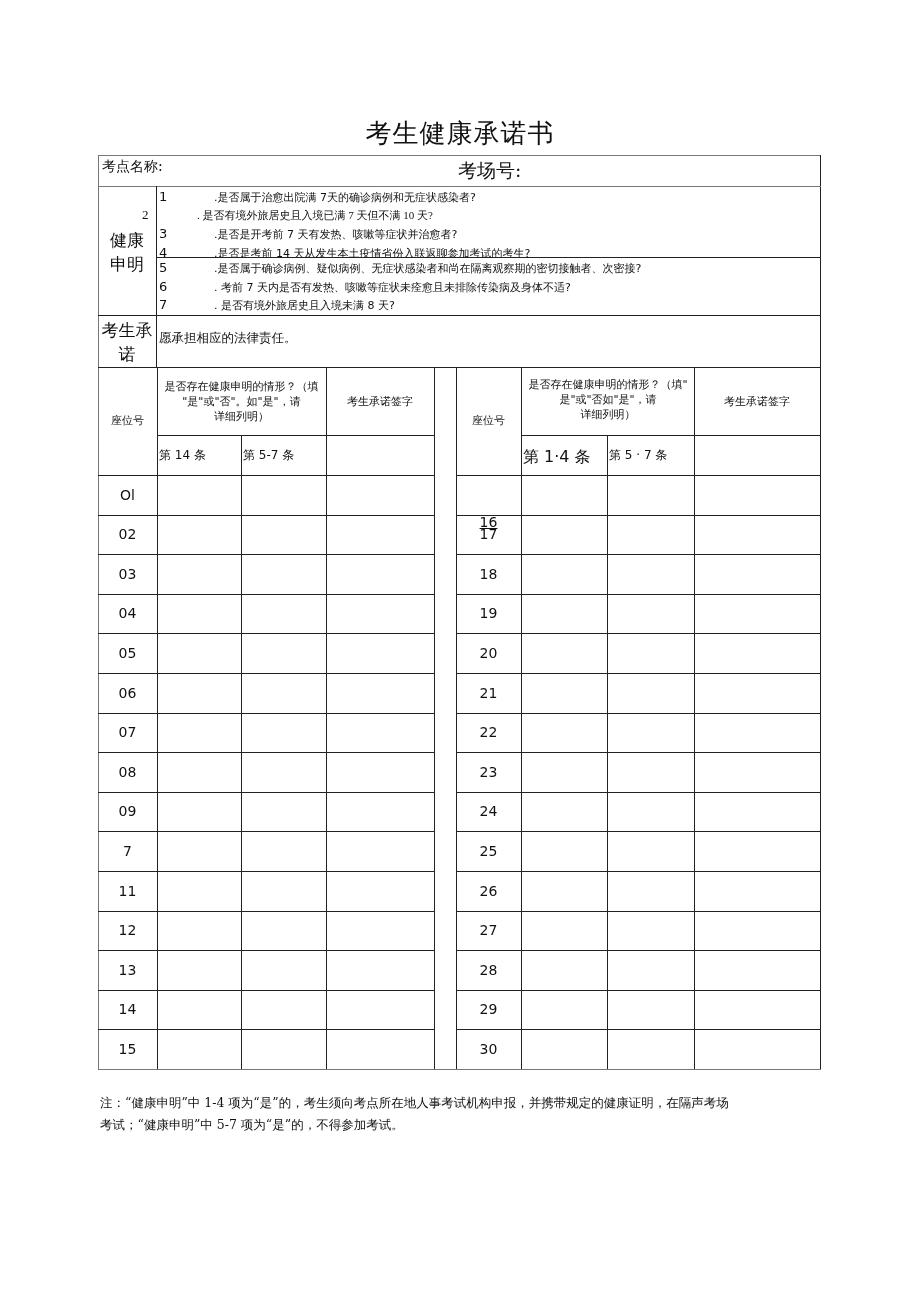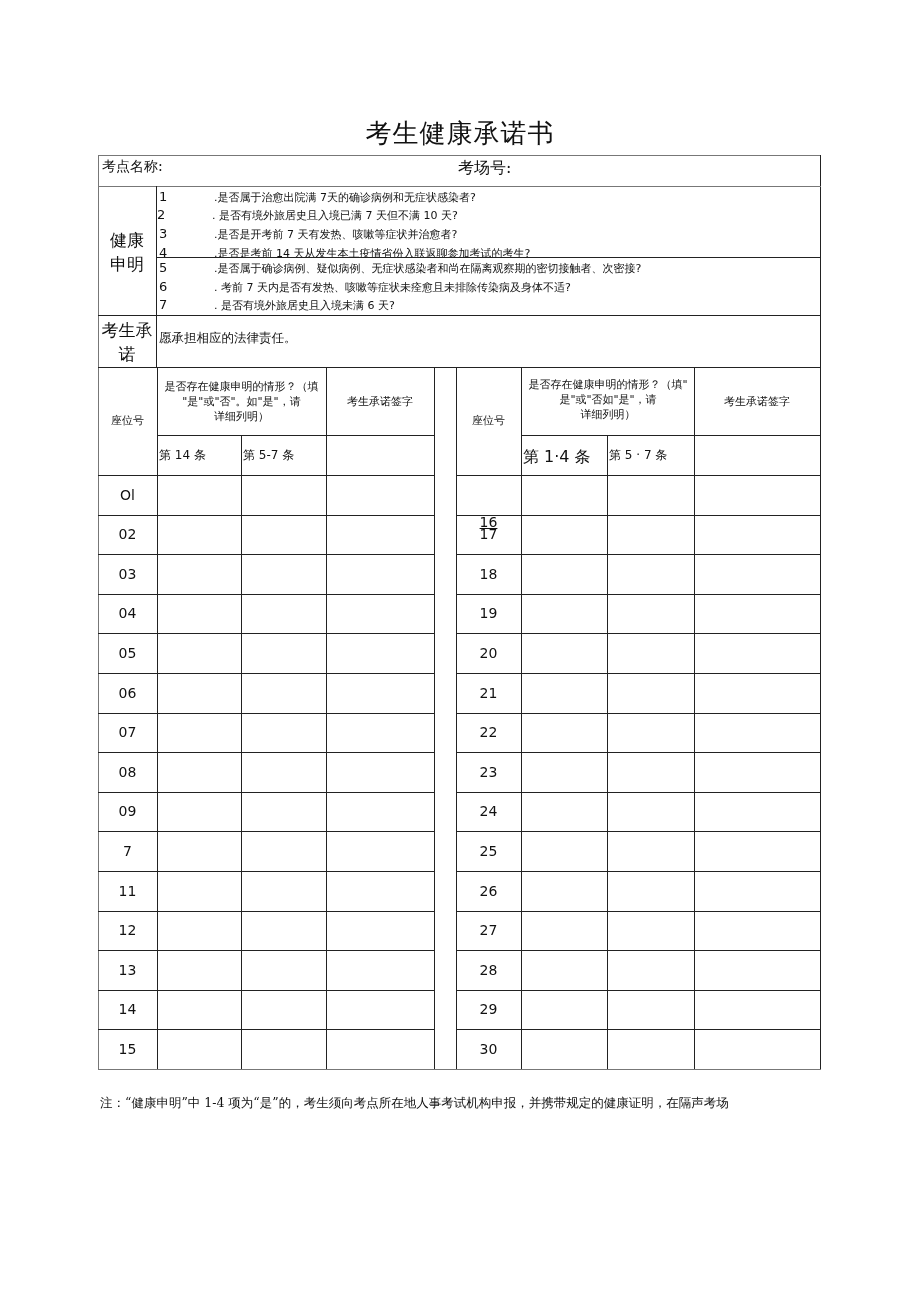--- a/index.html
+++ b/index.html
@@ -23,52 +23,52 @@
 
 <div class="title">考生健康承诺书</div>
 
 <div class="hline gray" style="left:98px;top:155px;width:723px;"></div>
 <div class="vline gray" style="left:98px;top:155px;height:915px;"></div>
 <div class="vline" style="left:820px;top:155px;height:915px;"></div>
 <div class="hline gray" style="left:98px;top:1069px;width:723px;"></div>
 
 <div class="txt serif" style="left:102px;top:158px;font-size:14px;">考点名称:</div>
 <div class="cell-input" style="left:180px;top:157px;width:270px;height:28px;"></div>
-<div class="txt serif" style="left:458px;top:158px;font-size:16px;">考场号:</div>
+<div class="txt serif" style="left:458px;top:158px;font-size:19px;">考场号:</div>
 <div class="cell-input" style="left:520px;top:157px;width:298px;height:28px;"></div>
 <div class="hline gray" style="left:98px;top:186px;width:723px;"></div>
 
 <div class="vline" style="left:156px;top:186px;height:181px;"></div>
 <div class="txt center big" style="left:98px;top:228px;width:58px;line-height:24px;">
   <div>健康</div>
   <div>申明</div>
 </div>
 
 <div>
   <div class="txt" style="left:159px;top:189px;">
     <span style="display:inline-block;width:55px;font-size:13px;">1</span><span class="small">.是否属于治愈出院满 7天的确诊病例和无症状感染者?</span>
   </div>
-  <div class="txt" style="left:157px;top:207px;">
+  <div class="txt" style="left:142px;top:207px;font-family:Liberation Serif, serif;">
     <span style="display:inline-block;width:55px;font-size:13px;">2</span><span class="small">. 是否有境外旅居史且入境已满 7 天但不满 10 天?</span>
   </div>
   <div class="txt" style="left:159px;top:226px;">
     <span style="display:inline-block;width:55px;font-size:13px;">3</span><span class="small">.是否是开考前 7 天有发热、咳嗽等症状并治愈者?</span>
   </div>
   <div class="txt" style="left:159px;top:245px;height:12px;overflow:hidden;">
     <span style="display:inline-block;width:55px;font-size:13px;">4</span><span class="small">.是否是考前 14 天从发生本土疫情省份入联返聊参加考试的考生?</span>
   </div>
   <div class="hline" style="left:156px;top:257px;width:664px;"></div>
   <div class="txt" style="left:159px;top:260px;">
     <span style="display:inline-block;width:55px;font-size:13px;">5</span><span class="small">.是否属于确诊病例、疑似病例、无症状感染者和尚在隔离观察期的密切接触者、次密接?</span>
   </div>
   <div class="txt" style="left:159px;top:279px;">
     <span style="display:inline-block;width:55px;font-size:13px;">6</span><span class="small">. 考前 7 天内是否有发热、咳嗽等症状未痊愈且未排除传染病及身体不适?</span>
   </div>
   <div class="txt" style="left:159px;top:297px;">
-    <span style="display:inline-block;width:55px;font-size:13px;">7</span><span class="small">. 是否有境外旅居史且入境未满 6 天?</span>
+    <span style="display:inline-block;width:55px;font-size:13px;">7</span><span class="small">. 是否有境外旅居史且入境未满 8 天?</span>
   </div>
 </div>
 <div class="hline" style="left:98px;top:315px;width:723px;"></div>
 
 <div class="txt center big" style="left:98px;top:318px;width:58px;line-height:24px;">
   <div>考生承</div>
   <div>诺</div>
 </div>
 <div class="txt serif" style="left:159px;top:327px;font-size:12.5px;line-height:21px;">
   <div>愿承担相应的法律责任。</div>
@@ -256,13 +256,14 @@
     <div class="cell-input" style="left: 242px; top: 1030px; width: 84px; height: 39px;"></div>
     <div class="cell-input" style="left: 327px; top: 1030px; width: 107px; height: 39px;"></div>
     <div class="cell-num" style="left: 456px; top: 1029px; width: 65px; height: 40px; line-height: 40px;">30</div>
     <div class="cell-input" style="left: 522px; top: 1030px; width: 85px; height: 39px;"></div>
     <div class="cell-input" style="left: 608px; top: 1030px; width: 86px; height: 39px;"></div>
     <div class="cell-input" style="left: 695px; top: 1030px; width: 125px; height: 39px;"></div>
   </div>
 
 <div class="txt serif" style="left:100px;top:1092px;font-size:12.5px;line-height:22px;">
   <div>注：“健康申明”中 1-4 项为“是”的，考生须向考点所在地人事考试机构申报，并携带规定的健康证明，在隔声考场</div>
+  <div>考试；“健康申明”中 5-7 项为“是”的，不得参加考试。</div>
 </div>
 
 </body></html>

